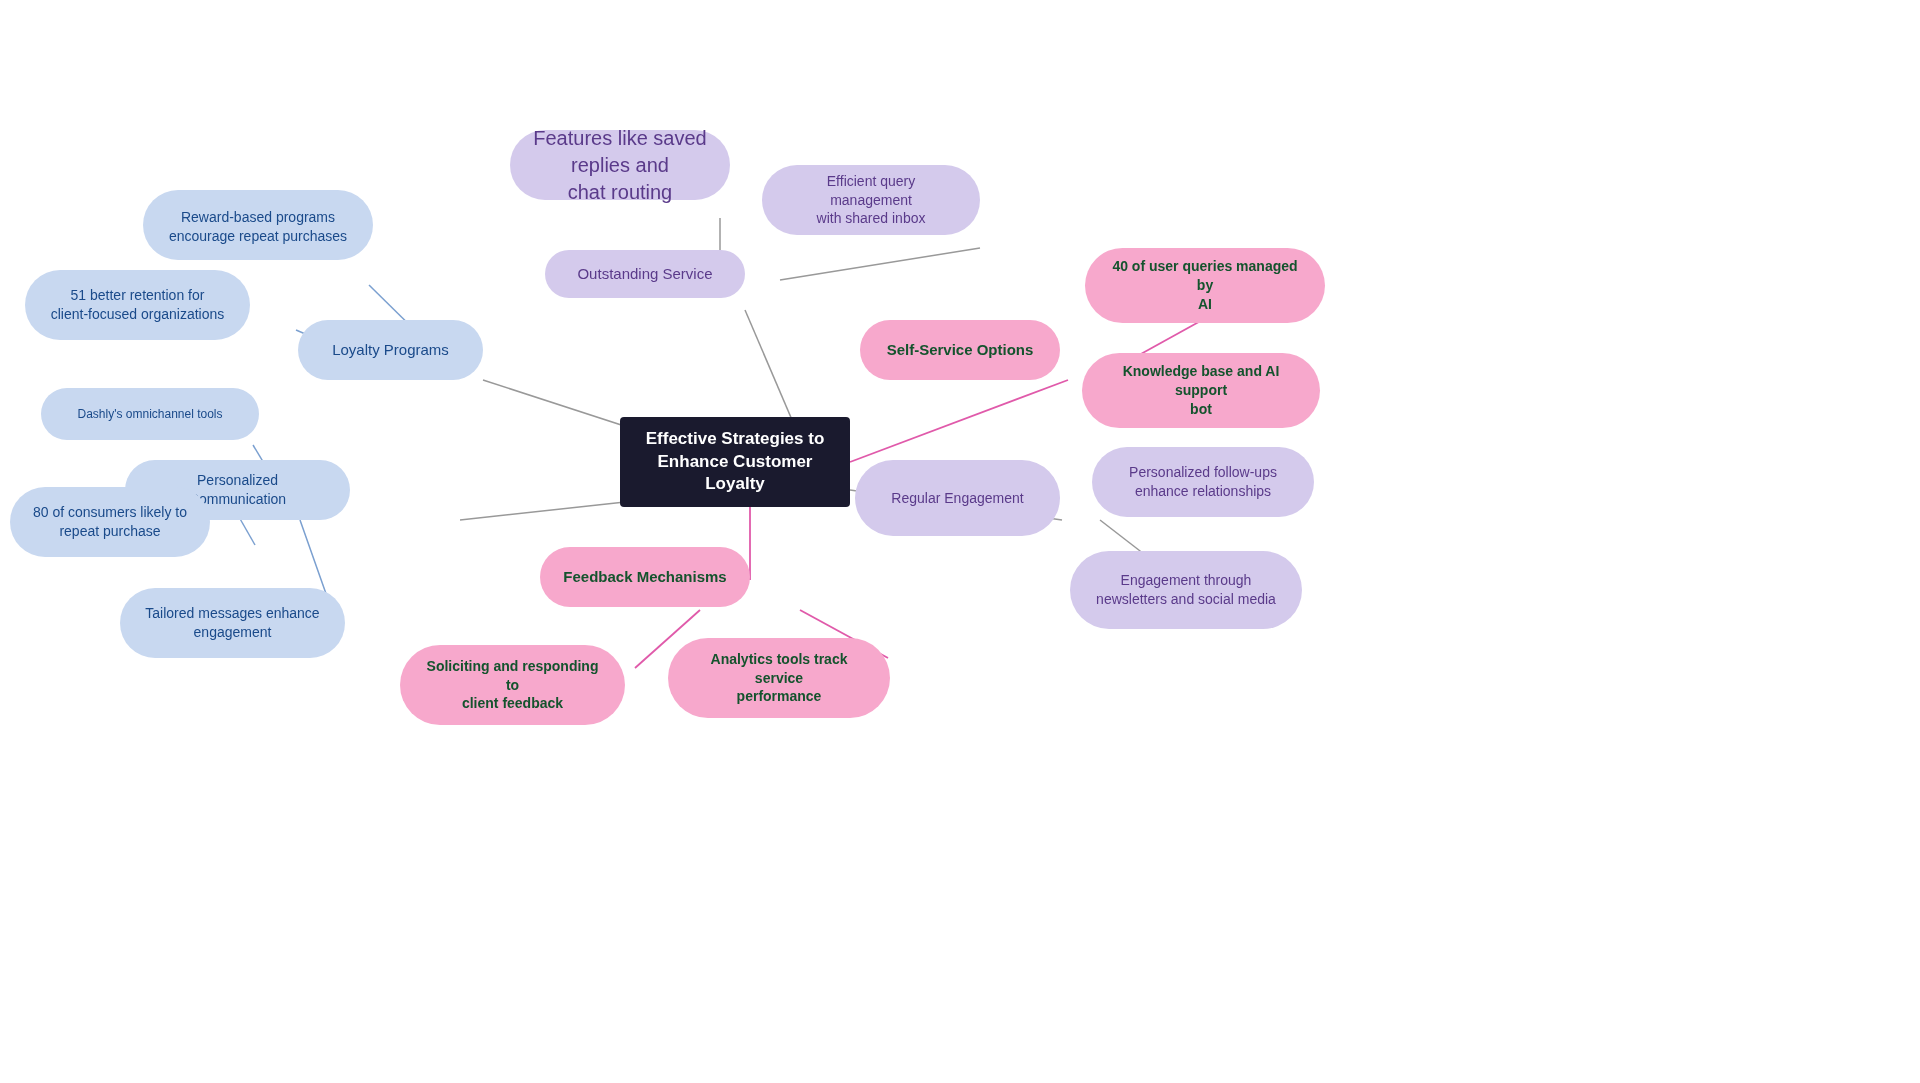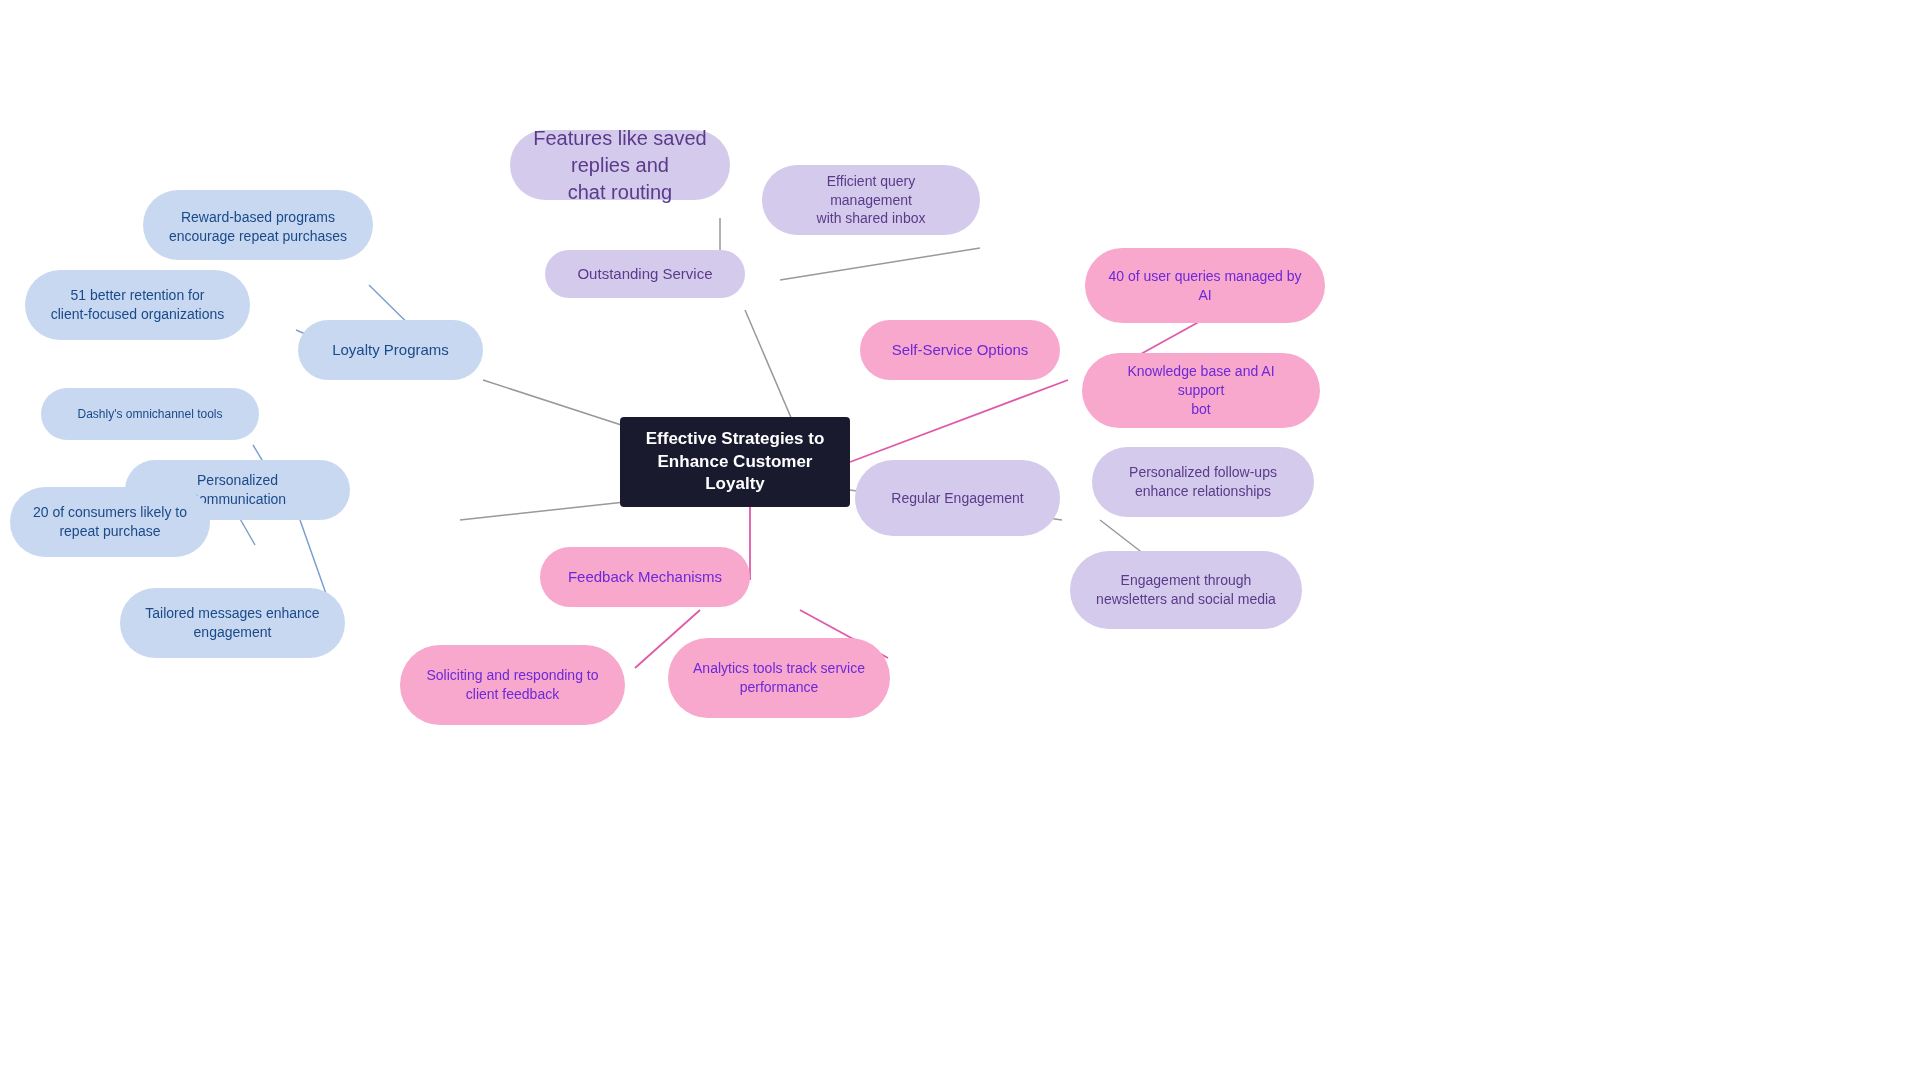--- a/index.html
+++ b/index.html
@@ -41,22 +41,23 @@
       width: 230px;
       height: 90px;
     }
     .node-blue-light {
       background: #c8d8f0;
       color: #1a4a8a;
       border-radius: 50px;
     }
     .node-pink {
       background: #f7a8cc;
-      color: #6d28d9;
+      color: #14532d;
       border-radius: 50px;
+      font-weight: bold;
     }
     .node-purple-light {
       background: #d4caec;
       color: #5a3a8a;
       border-radius: 50px;
     }
   </style>
 </head>
 <body>
 
@@ -148,21 +149,21 @@
 <div class="node node-blue-light" style="left:25px; top:270px; width:225px; height:70px; font-size:14px;justify-content:center;">
   <span style="white-space:pre-line;">51 better retention for
 client-focused organizations</span>
 </div>
 
 <div class="node node-blue-light" style="left:41px; top:388px; width:218px; height:52px; font-size:12px;">
   <span>Dashly's omnichannel tools</span>
 </div>
 
 <div class="node node-blue-light" style="left:10px; top:487px; width:200px; height:70px; font-size:14px;">
-  <span style="white-space:pre-line;">20 of consumers likely to
+  <span style="white-space:pre-line;">80 of consumers likely to
 repeat purchase</span>
 </div>
 
 <div class="node node-blue-light" style="left:120px; top:588px; width:225px; height:70px; font-size:14px;">
   <span style="white-space:pre-line;">Tailored messages enhance
 engagement</span>
 </div>
 
 <div class="node node-pink" style="left:400px; top:645px; width:225px; height:80px; font-size:14px;">
   <span style="white-space:pre-line;">Soliciting and responding to

